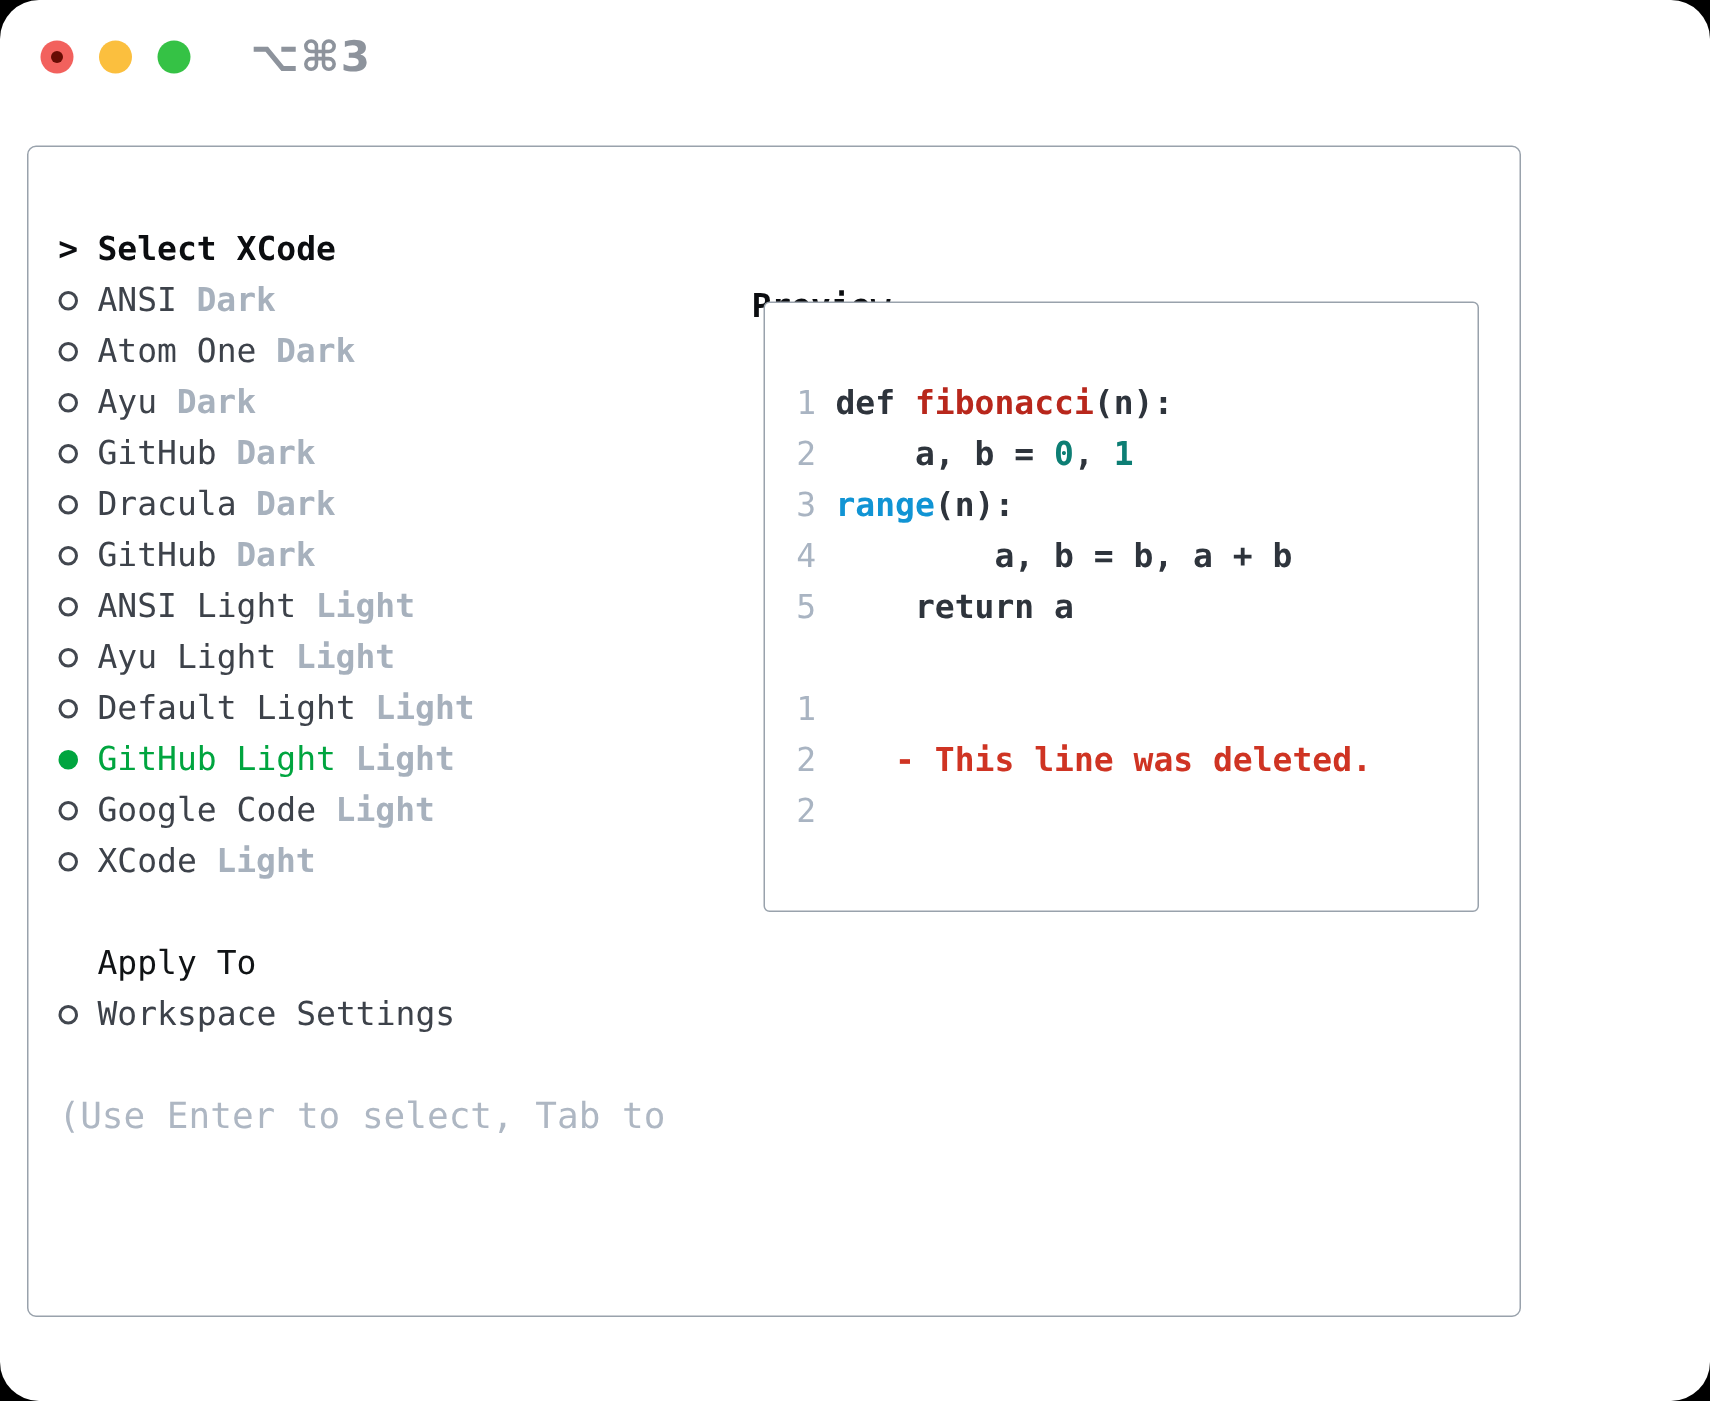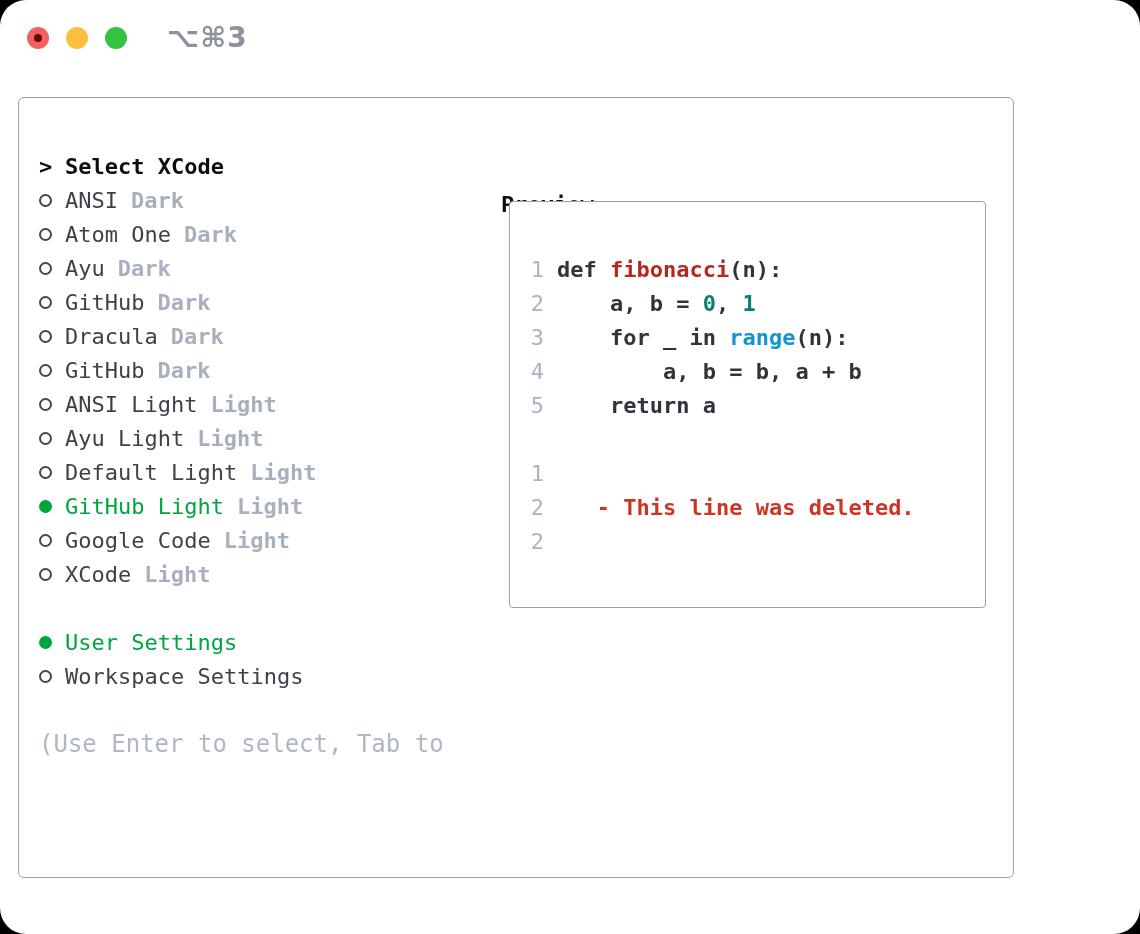--- a/index.html
+++ b/index.html
@@ -210,25 +210,23 @@
       <div class="row">
         <span class="marker">
             <span class="ring"></span>
           </span>
         <span class="name">XCode</span>
         <span class="tag">Light</span>
       </div>
 
       <div class="row"></div>
 
-      <div class="row selected">
-        <span class="marker">
-            <span class="ring"></span>
-          </span>
-        <span class="name">User Settings</span>
+      <div class="row">
+        <span class="marker"></span>
+        <span class="subhead">Apply To</span>
       </div>
       <div class="row">
         <span class="marker">
             <span class="ring"></span>
           </span>
         <span class="name">Workspace Settings</span>
       </div>
 
       <div class="row"></div>
 
@@ -246,21 +244,20 @@
       </div>
       <div class="prow">
         <span class="num">2</span>
         <span class="src">    a, b = </span>
           <span class="src lit">0</span>
           <span class="src">, </span>
           <span class="src lit">1</span>
       </div>
       <div class="prow">
         <span class="num">3</span>
-        <span class="src">    for _ in </span>
           <span class="src bi">range</span>
           <span class="src">(n):</span>
       </div>
       <div class="prow">
         <span class="num">4</span>
         <span class="src">        a, b = b, a + b</span>
       </div>
       <div class="prow">
         <span class="num">5</span>
         <span class="src">    return a</span>

